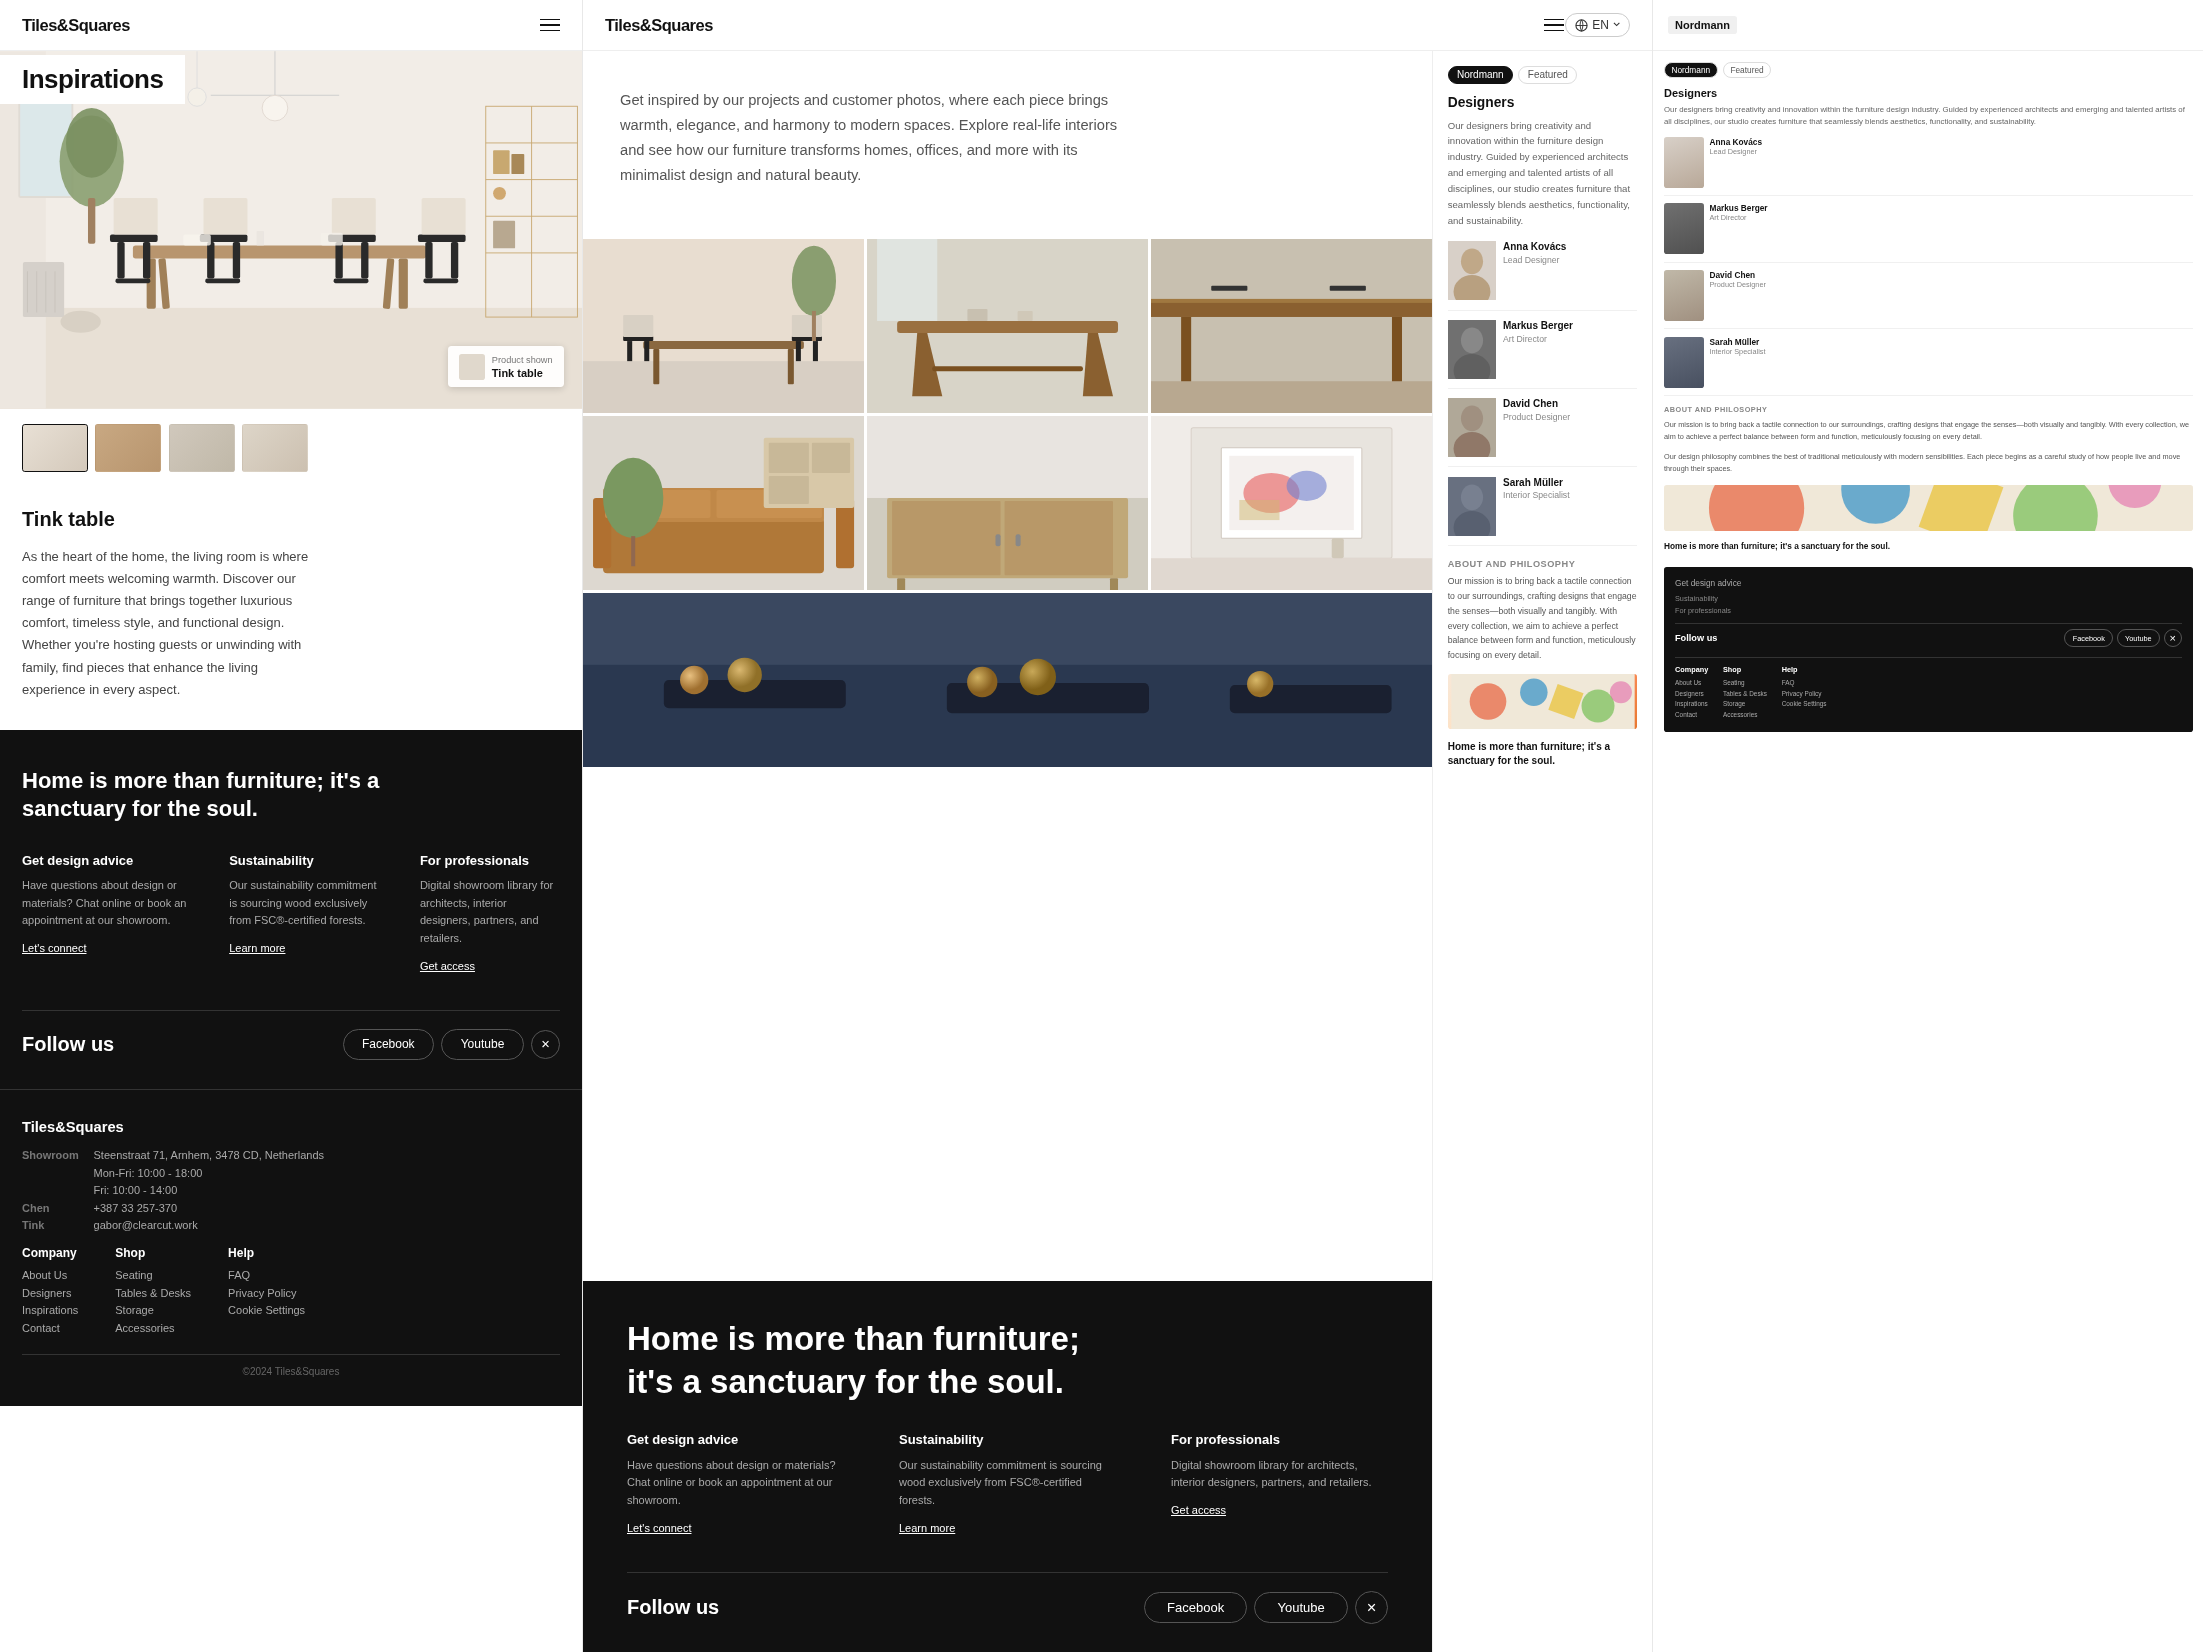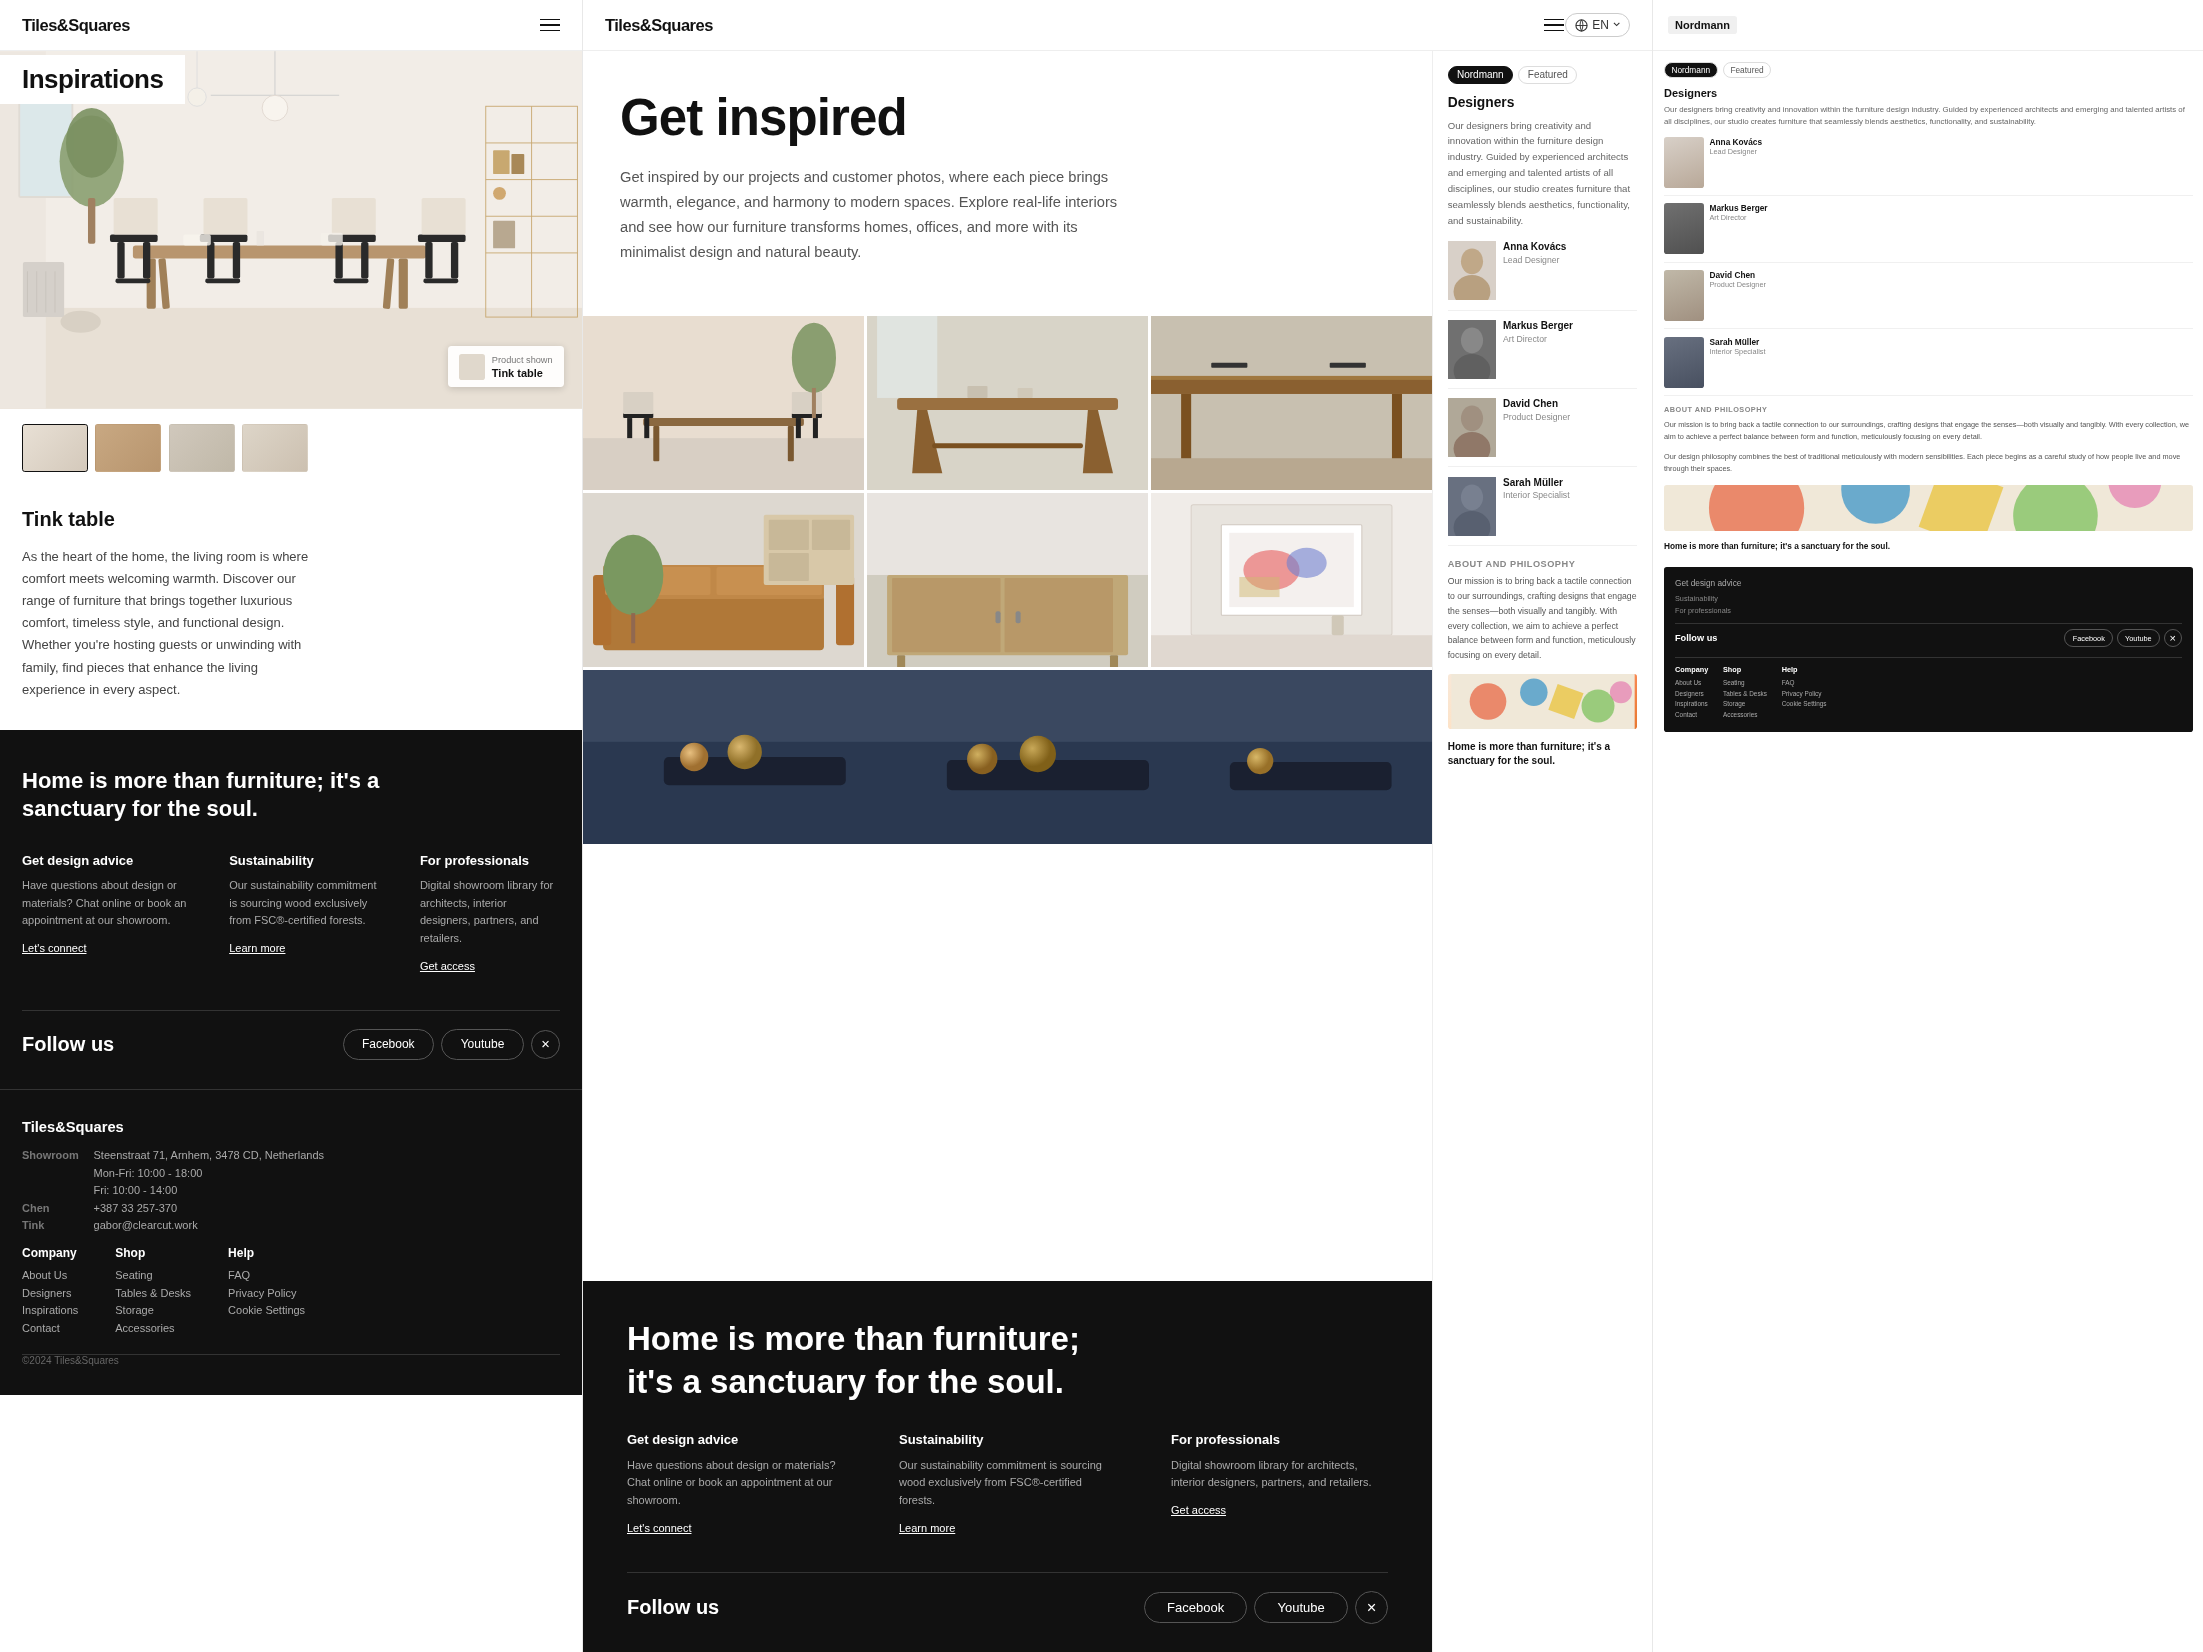--- a/index.html
+++ b/index.html
@@ -258,21 +258,23 @@
     .footer-nav-col ul li {
       font-size: 11px;
       color: #aaa;
       margin-bottom: 5.5px;
       cursor: pointer;
     }
     .footer-copyright {
       font-size: 10px;
       color: #666;
       margin-top: 14.7px;
+      padding-top: 11px;
       border-top: 0.9px solid #333;
+      text-align: center;
     }
 
     
     .nav-right {
       display: flex;
       align-items: center;
       justify-content: space-between;
       padding: 0 22px;
       height: 51px;
       background: #fff;
@@ -783,21 +785,20 @@
             <path d="M1 2l3 3 3-3" stroke="#333" stroke-width="1.2" fill="none"></path>
           </svg>
         </div>
       </div>
     </nav>
 
     <div class="middle-content-area">
 
       <div class="middle-main">
         <div style="padding: 37px 37px 22px;">
-          <h1 class="get-inspired-title">Get inspired</h1>
           <p class="get-inspired-desc">Get inspired by our projects and customer photos, where each piece brings warmth, elegance, and harmony to modern spaces. Explore real-life interiors and see how our furniture transforms homes, offices, and more with its minimalist design and natural beauty.</p>
         </div>
 
         <div style="padding: 0 0 0 0; flex:1;">
           <div class="photo-grid" style="padding: 0;">
 
             <div class="photo-cell pc-bg-dining">
               <svg width="100%" height="100%" viewBox="0 0 280 190" preserveAspectRatio="xMidYMid slice">
                 <rect width="280" height="190" fill="#e8ddd0"></rect>
                 <rect y="130" width="280" height="60" fill="#d8cfc4"></rect>

